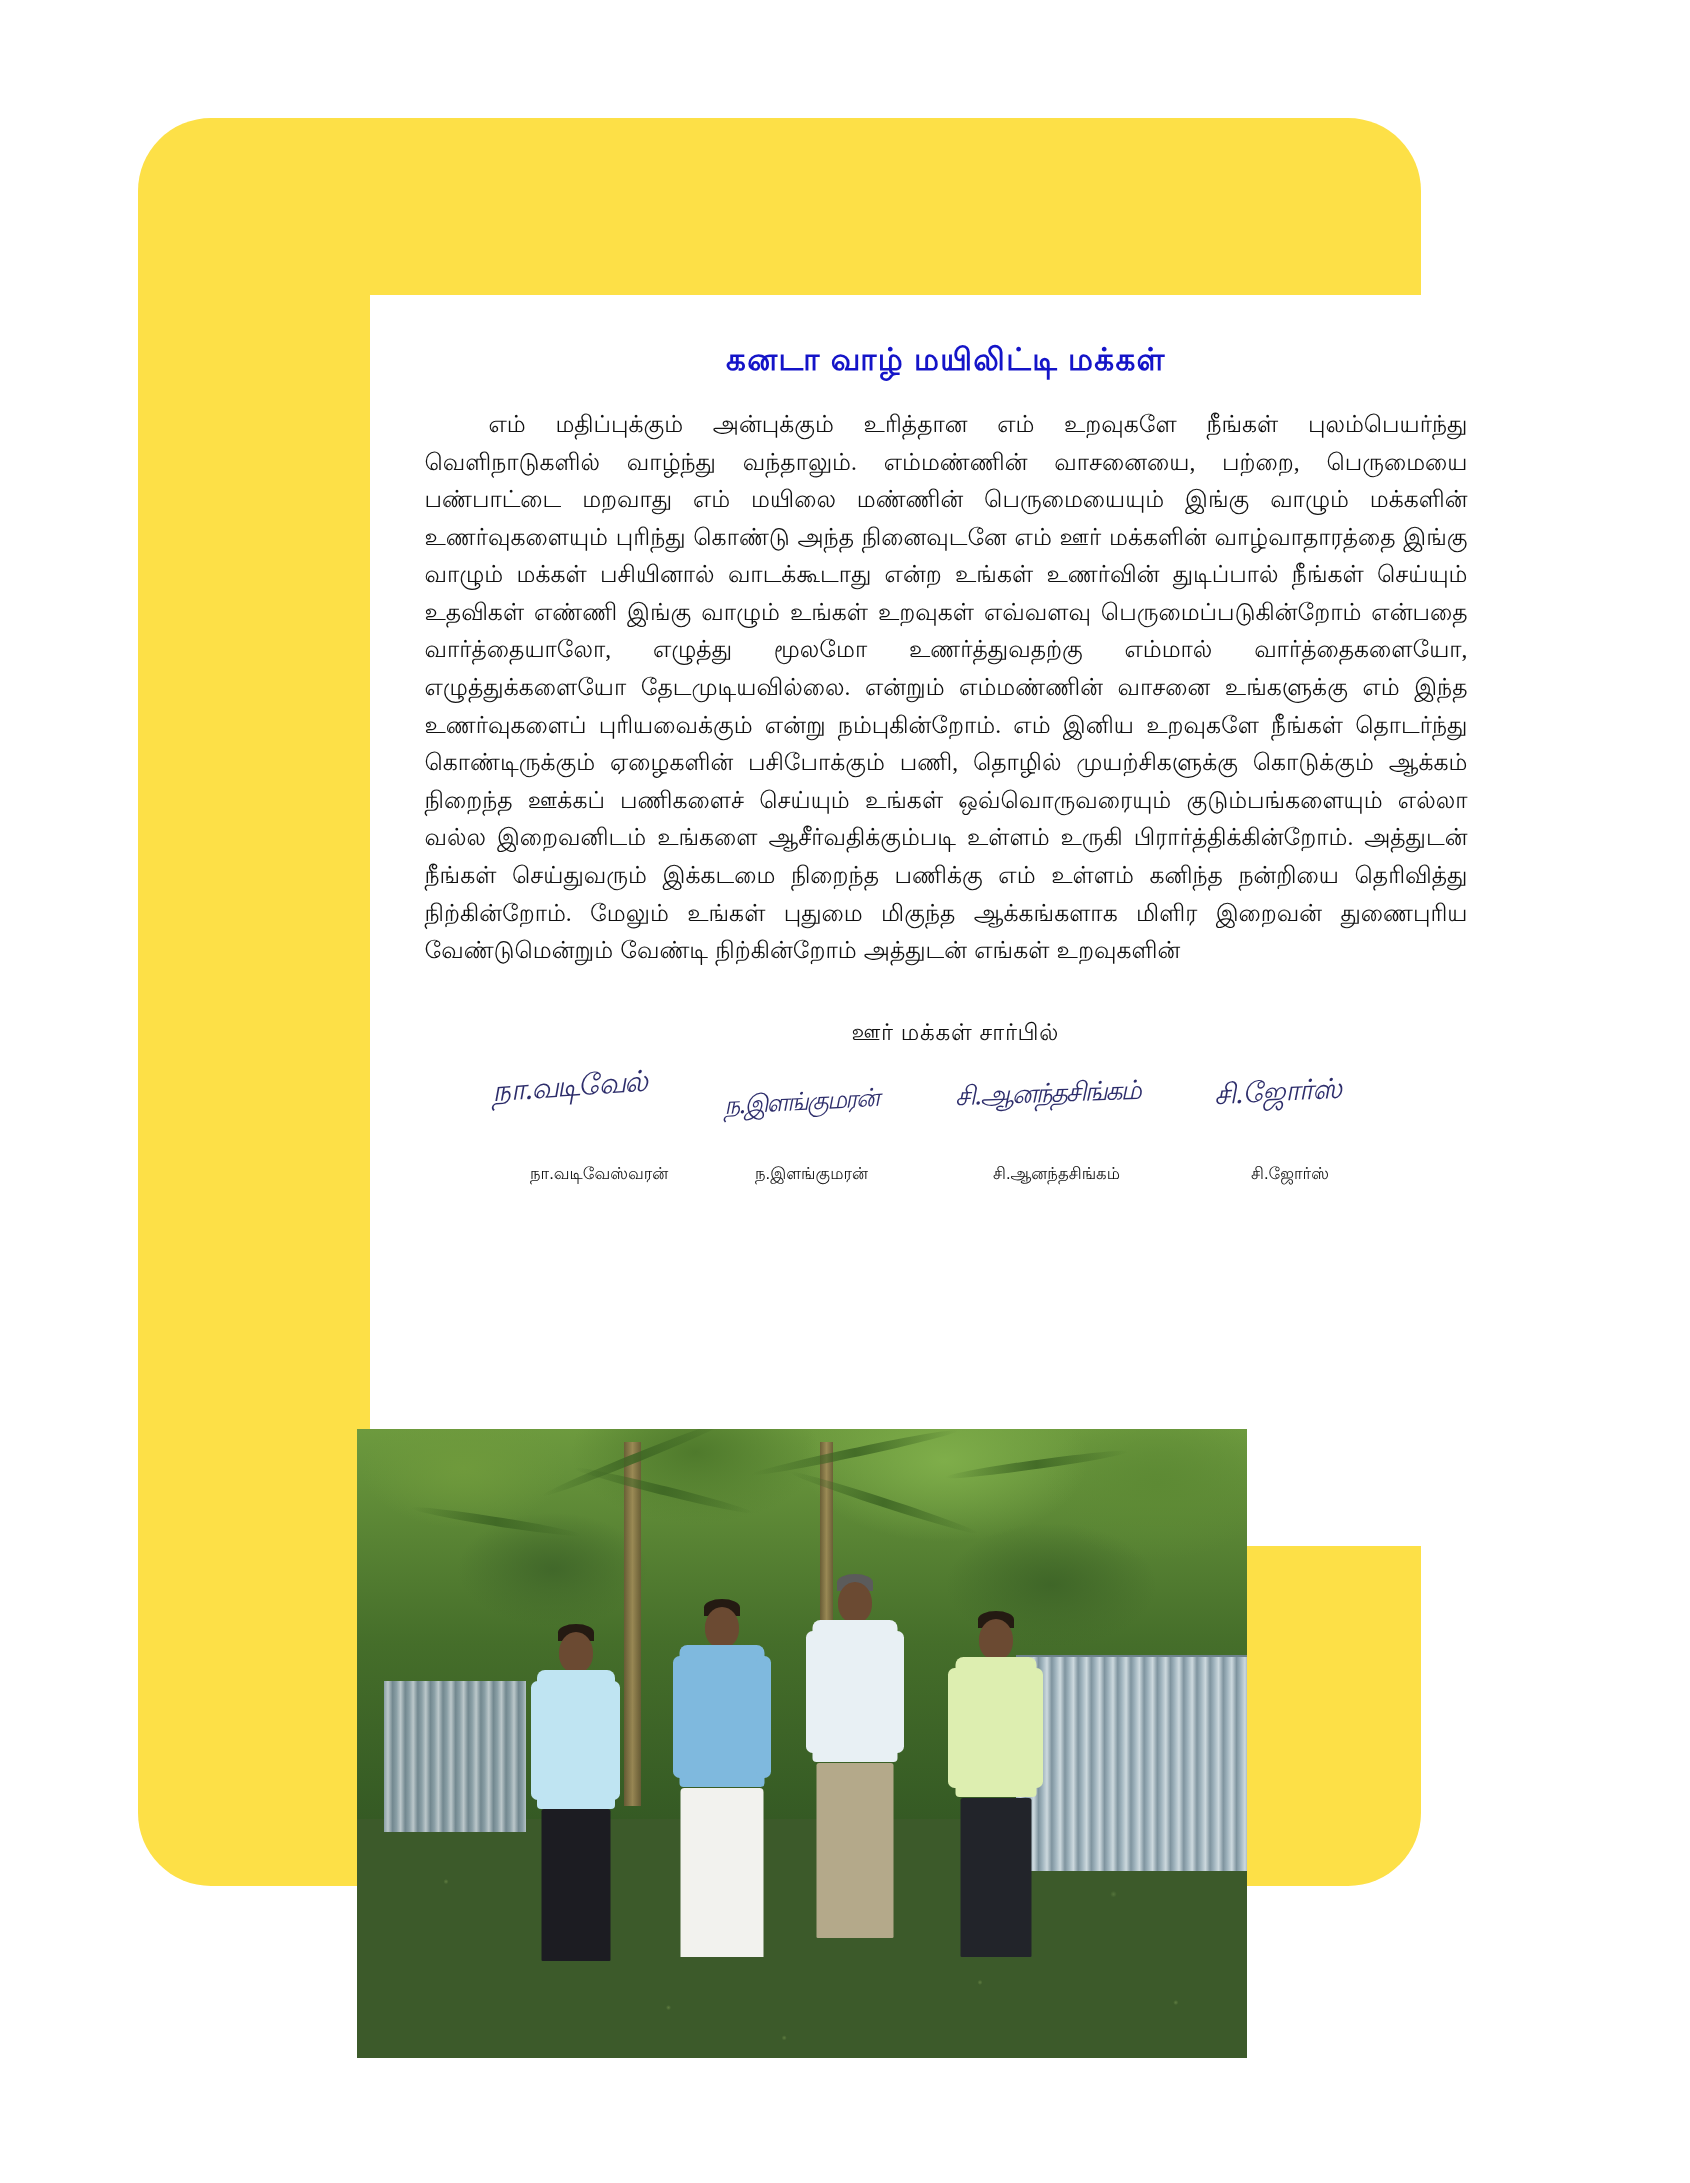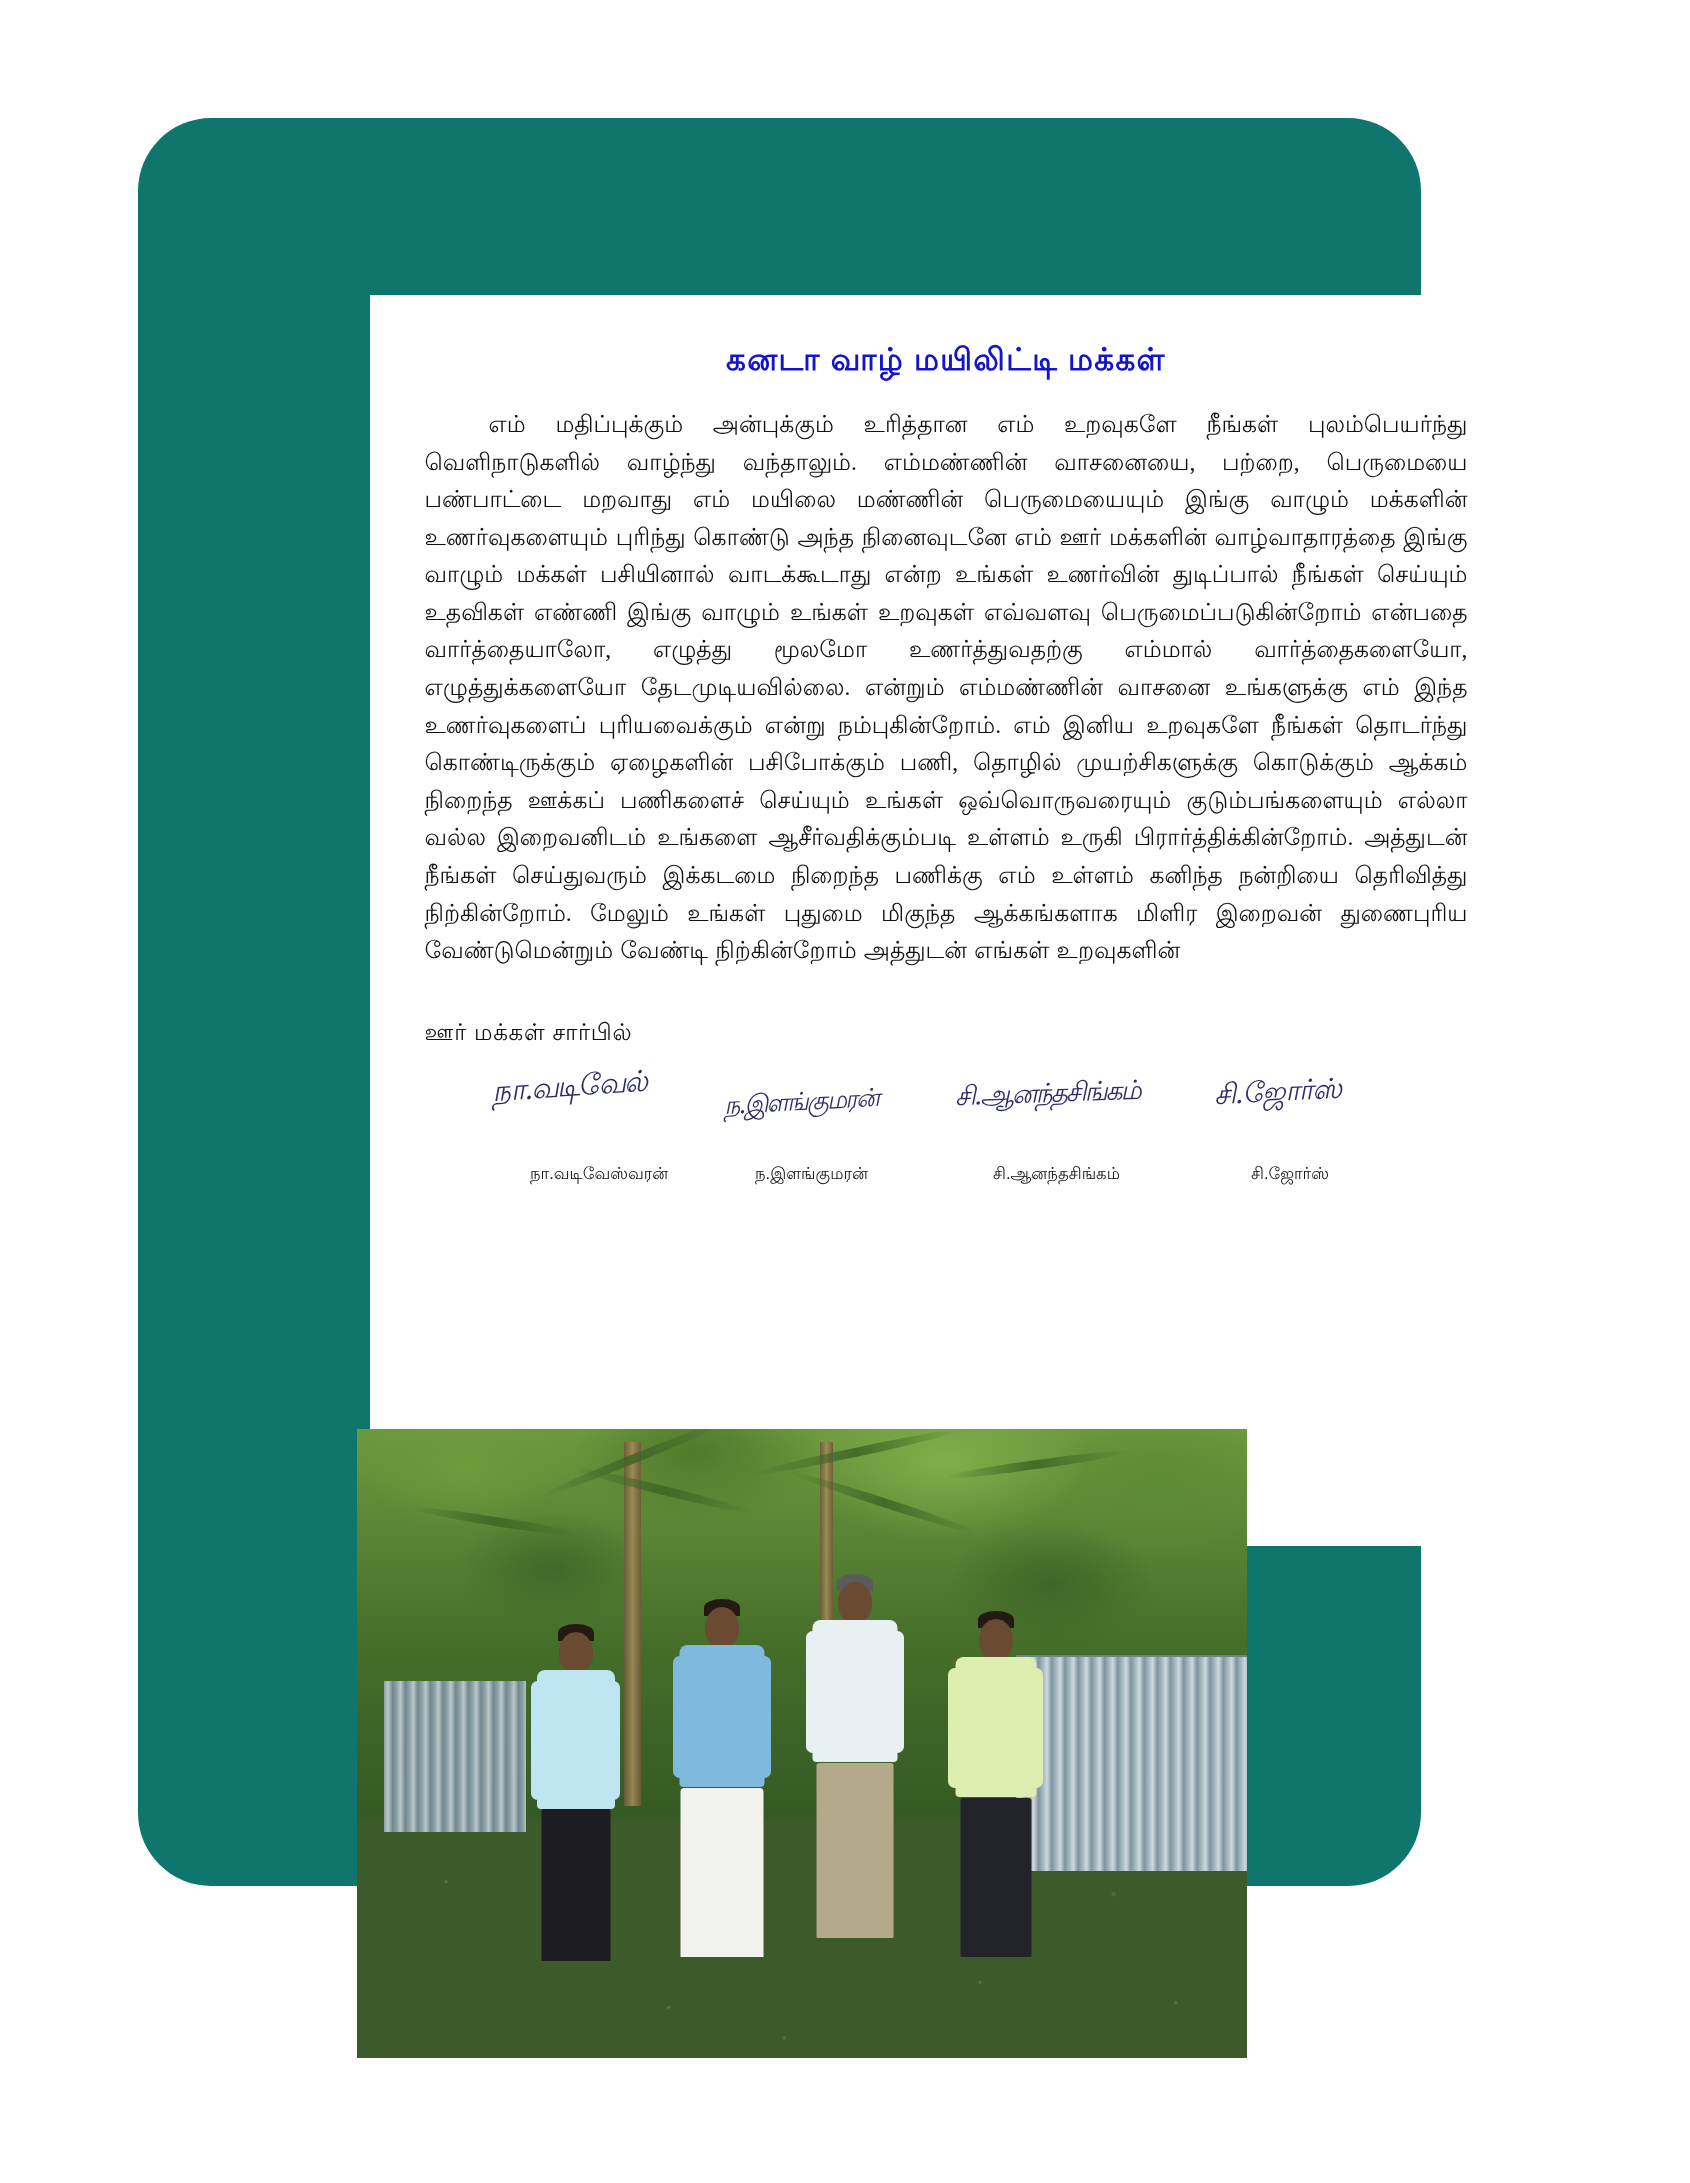--- a/index.html
+++ b/index.html
@@ -15,21 +15,21 @@
     overflow: hidden;
   }
 
   
   .yellow-card {
     position: absolute;
     left: 138px;
     top: 118px;
     width: 1283px;
     height: 1768px;
-    background: #0f766e;
+    background: #fde047;
     border-radius: 73px;
     box-sizing: border-box;
   }
 
   
   .letter-panel {
     position: absolute;
     left: 232px;
     top: 177px;
     width: 1152px;
@@ -71,20 +71,21 @@
   .letter-body p.noindent {
     text-indent: 0;
   }
 
   .signoff {
     margin-top: 49px;
     padding-left: 18.5px;
     font-size: 23px;
     color: #111111;
     letter-spacing: 0.7px;
+    text-align: center;
   }
 
   
   .sig-row {
     position: relative;
     height: 99px;
     margin-top: 16px;
     padding-left: 18.5px;
   }
   .sig {

